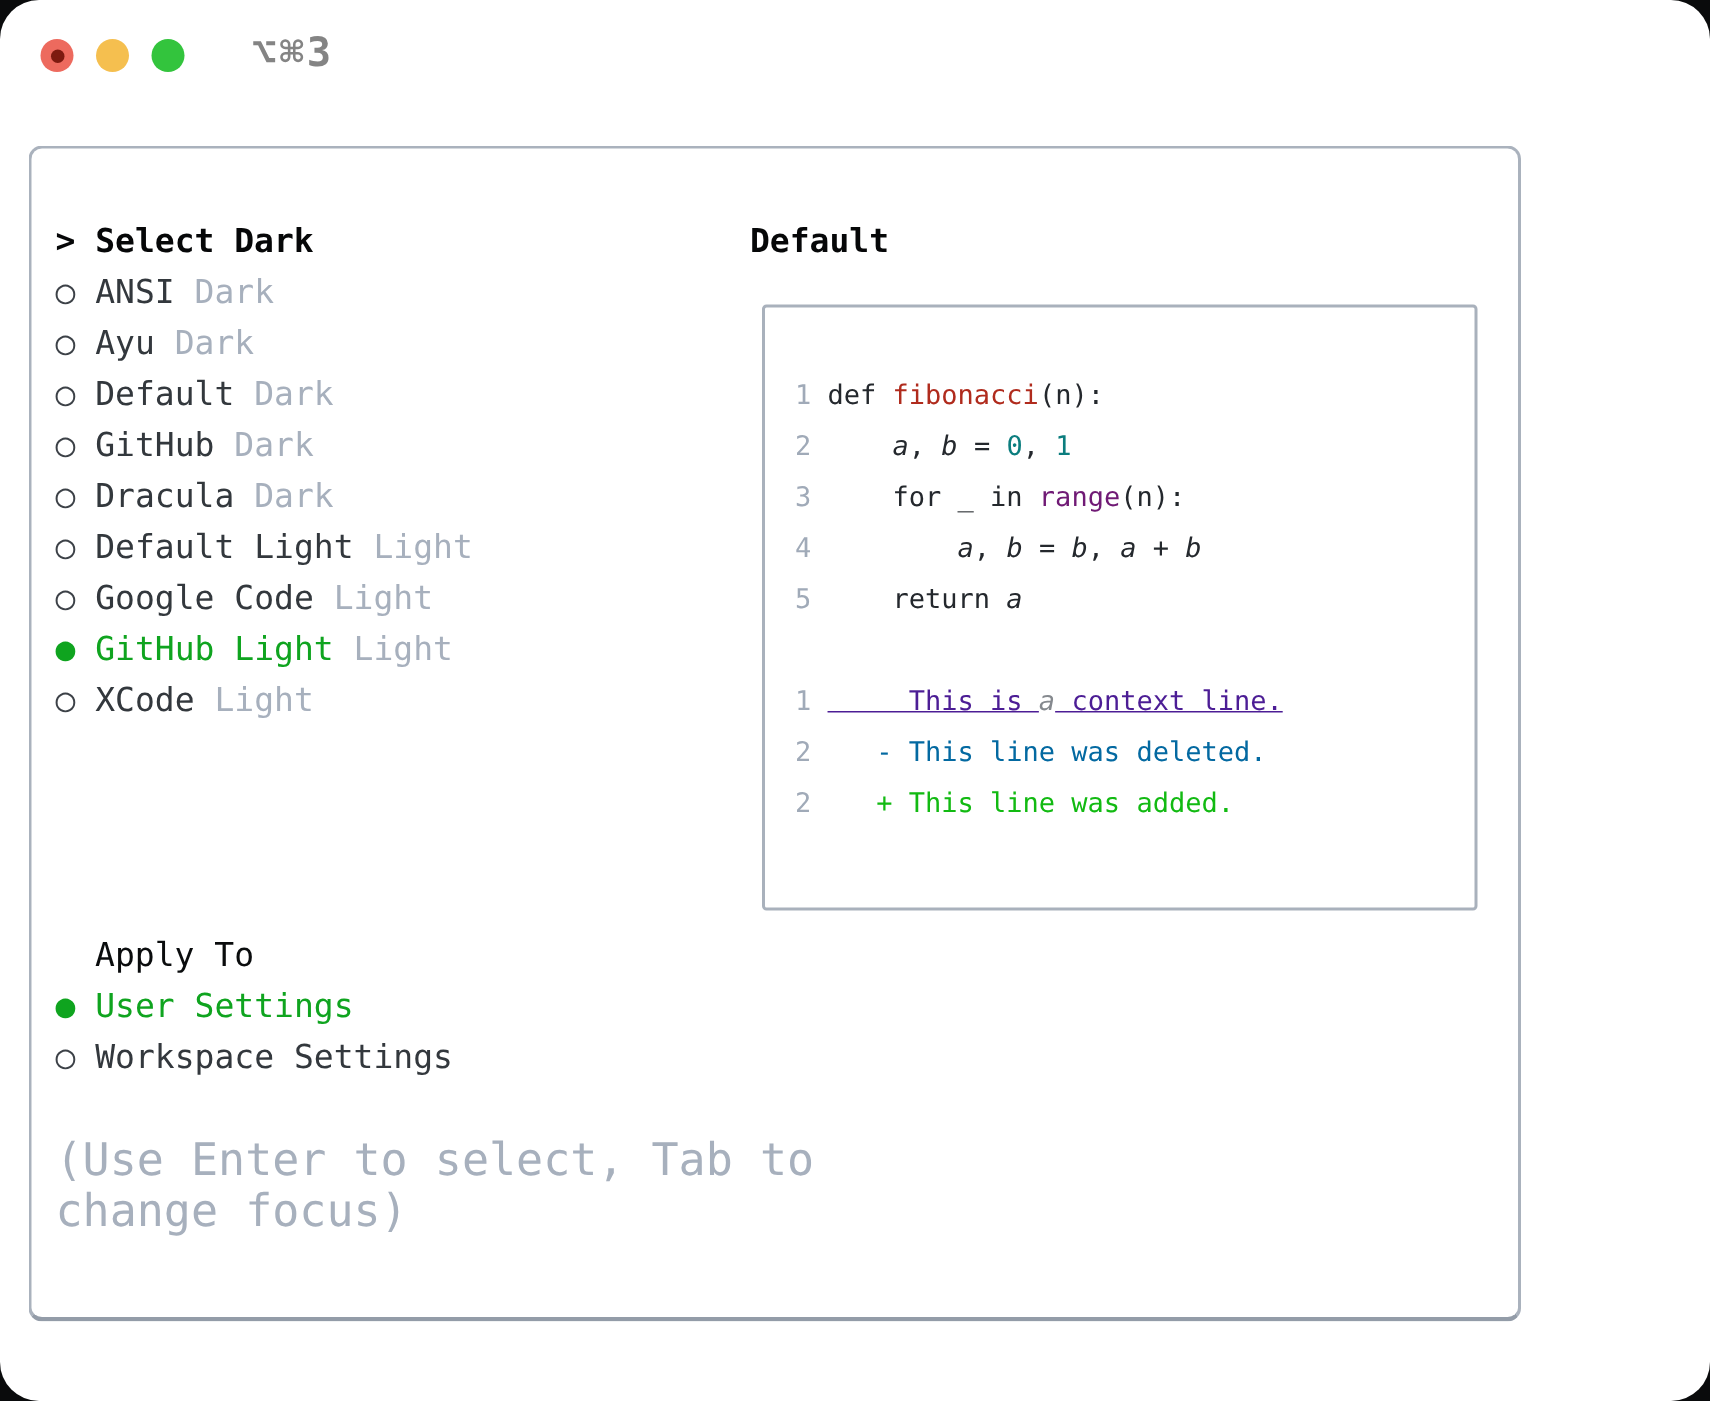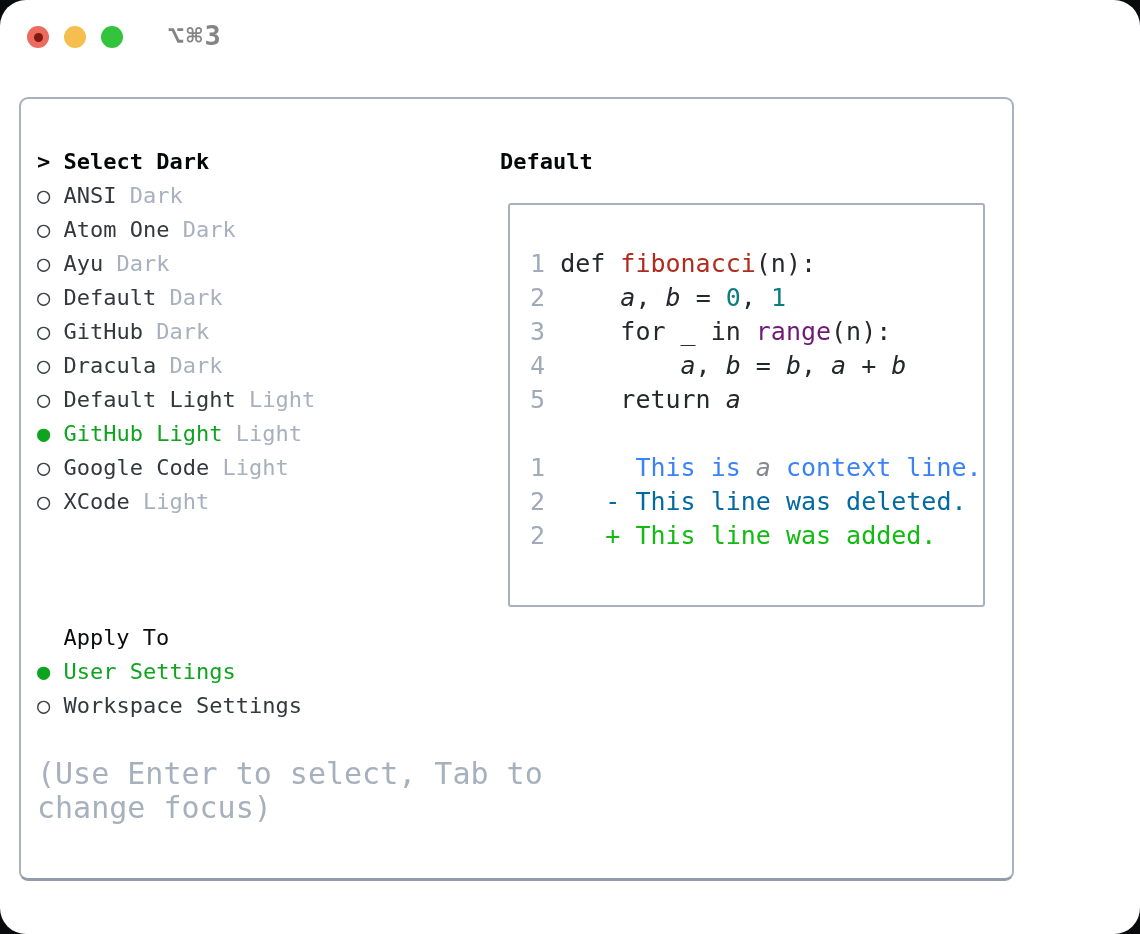--- a/index.html
+++ b/index.html
@@ -31,29 +31,29 @@
   .suffix{color:#a7b0bd;}
   .row.selected .marker,.row.selected .name{color:#0fa41f;}
   .apply{position:absolute;left:37px;top:621px;font-size:22px;color:#33383d;}
   .apply-label{color:#0a0c0d;padding-left:26.4px;}
   .hint{position:absolute;left:37px;top:757px;font-size:30px;color:#a7b0bd;}
   
   .preview-title{position:absolute;left:500px;top:145px;font-size:22px;
                  font-weight:bold;color:#060708;}
   .preview-box{position:absolute;left:508px;top:203px;width:473px;height:400px;
                border:2px solid #a9b1bc;border-radius:3px;background:#ffffff;}
-  .code{position:absolute;left:20px;top:42px;font-size:25px;}
+  .code{position:absolute;left:20px;top:42px;font-size:18px;}
   .code-line{height:34px;line-height:34px;white-space:pre;}
   .c-gutter{color:#a0aab8;}
   .c-plain{color:#24282d;}
   .c-func{color:#b02b1d;}
   .c-num{color:#0b7d7e;}
   .c-builtin{color:#701a75;}
   .c-var{color:#24282d;font-style:italic;}
-  .c-context{color:#3b82f6;}
+  .c-context{color:#4c1d95;text-decoration:underline;}
   .c-context-var{color:#85898e;font-style:italic;}
   .c-deleted{color:#0369a1;}
   .c-added{color:#12ba12;}
 </style>
 </head>
 <body>
 
 <div class="window">
   <div class="titlebar">
       <span class="light red">
@@ -63,28 +63,27 @@
       <span class="light green"></span>
       <span class="win-title">⌥⌘3</span>
     </div>
 
   <div class="panel"></div>
 
   <div class="list">
       <div class="row header-row"><span class="hmark">&gt;</span><span>Select Dark</span></div>
       <div>
         <div class="row"><span class="marker">○</span><span> </span><span class="name">ANSI</span><span> </span><span class="suffix">Dark</span></div>
-        <div class="row"><span class="marker">○</span><span> </span><span class="name">Atom One</span><span> </span><span class="suffix">Dark</span></div>
         <div class="row"><span class="marker">○</span><span> </span><span class="name">Ayu</span><span> </span><span class="suffix">Dark</span></div>
         <div class="row"><span class="marker">○</span><span> </span><span class="name">Default</span><span> </span><span class="suffix">Dark</span></div>
         <div class="row"><span class="marker">○</span><span> </span><span class="name">GitHub</span><span> </span><span class="suffix">Dark</span></div>
         <div class="row"><span class="marker">○</span><span> </span><span class="name">Dracula</span><span> </span><span class="suffix">Dark</span></div>
         <div class="row"><span class="marker">○</span><span> </span><span class="name">Default Light</span><span> </span><span class="suffix">Light</span></div>
+        <div class="row"><span class="marker">○</span><span> </span><span class="name">Google Code</span><span> </span><span class="suffix">Light</span></div>
         <div class="row selected"><span class="marker">●</span><span> </span><span class="name">GitHub Light</span><span> </span><span class="suffix">Light</span></div>
-        <div class="row"><span class="marker">○</span><span> </span><span class="name">Google Code</span><span> </span><span class="suffix">Light</span></div>
         <div class="row"><span class="marker">○</span><span> </span><span class="name">XCode</span><span> </span><span class="suffix">Light</span></div>
       </div>
     </div>
 
   <div class="apply">
       <div class="row apply-label">Apply To</div>
       <div>
         <div class="row selected"><span class="marker">●</span><span> </span><span class="name">User Settings</span></div>
         <div class="row"><span class="marker">○</span><span> </span><span class="name">Workspace Settings</span></div>
       </div>

